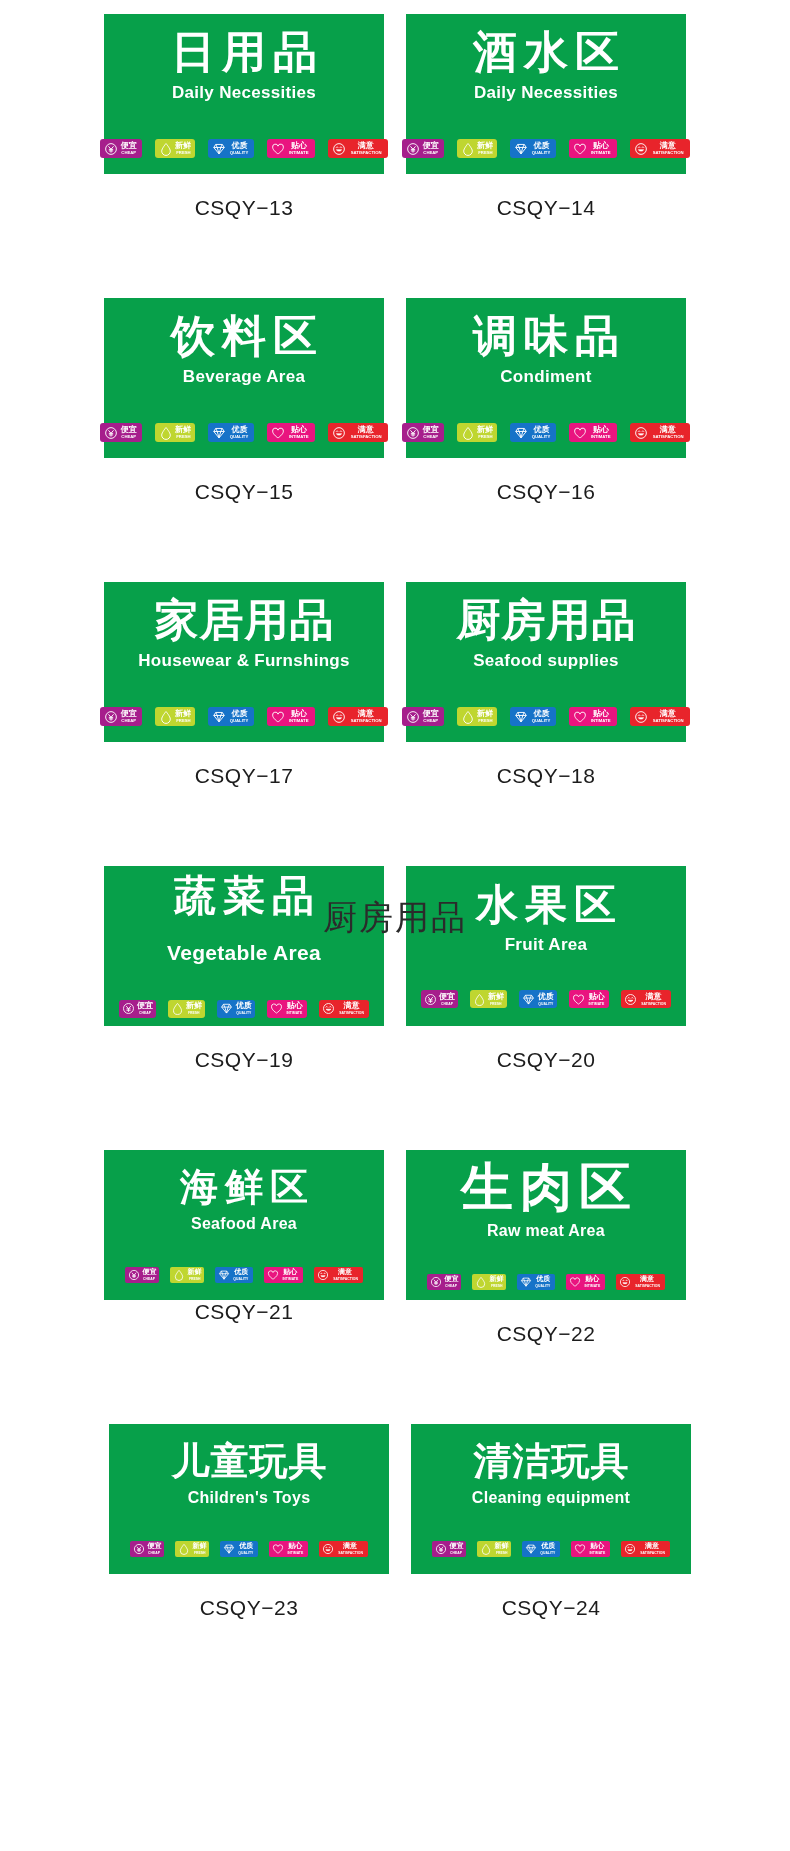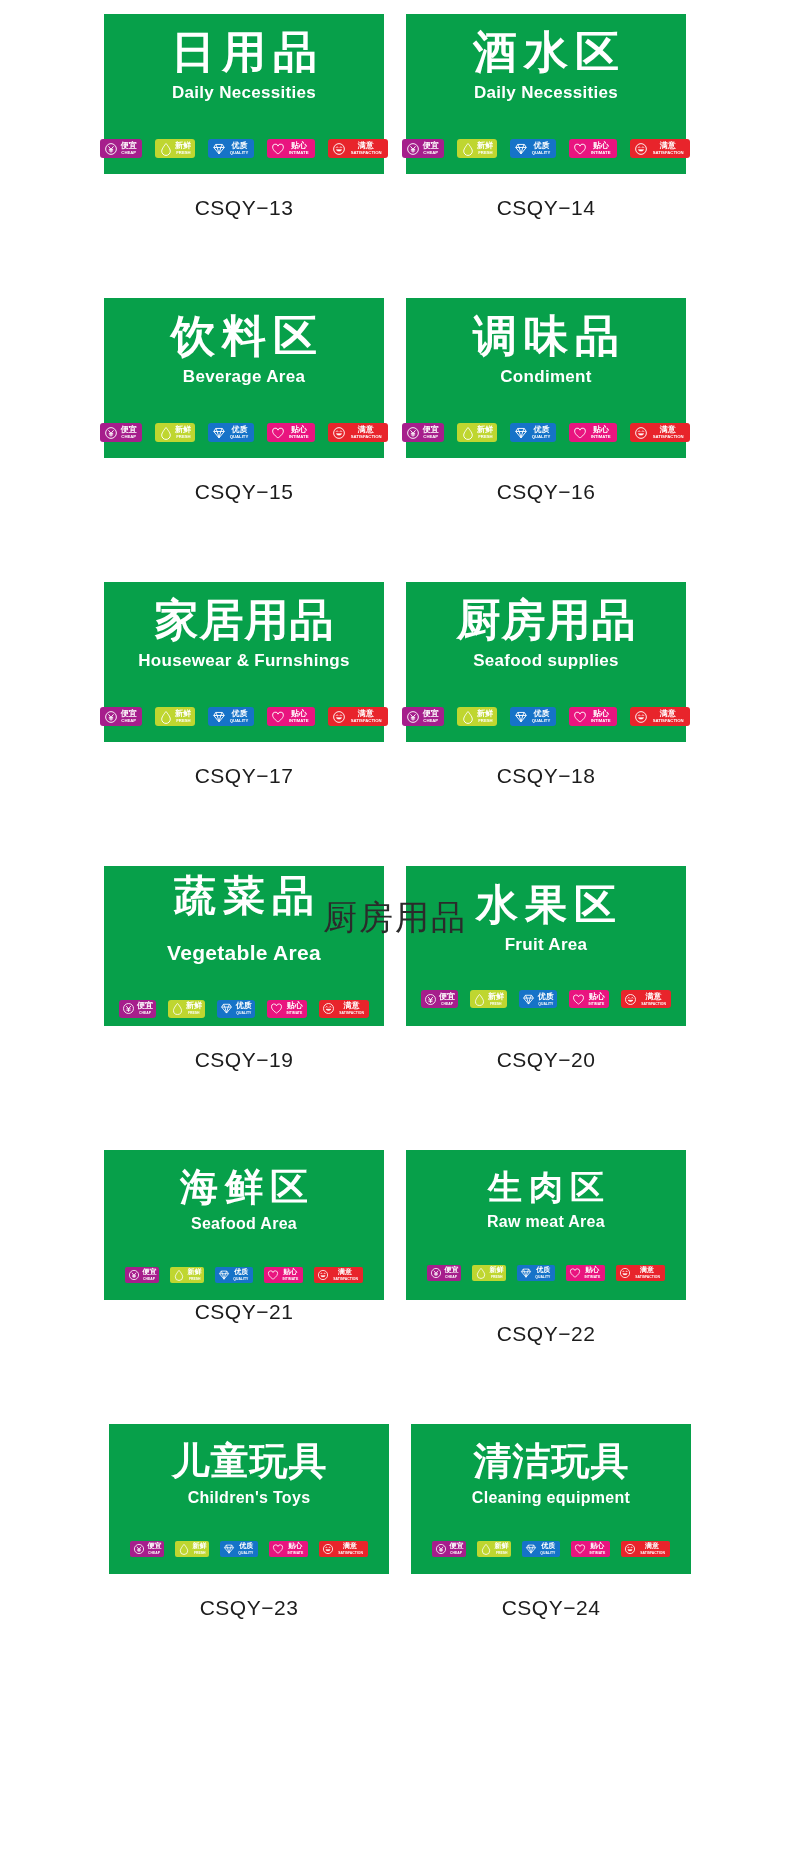--- a/index.html
+++ b/index.html
@@ -830,21 +830,21 @@
                   </span>
                 </div>
               </div>
             </div>
           </div>
           <div class="caption" style="">CSQY−21</div>
         </div>
         <div class="cell">
           <div class="sign" style="height: 150px; background: rgb(7, 160, 74);">
             <div class="sign-inner">
-              <div class="cn" style="font-size: 34px; letter-spacing: 7px; text-indent: 7px; text-align: right;">生肉区</div>
+              <div class="cn" style="font-size: 52px; letter-spacing: 7px; text-indent: 7px; text-align: right;">生肉区</div>
               <div class="en" style="font-size: 16px; margin-top: 9px;">Raw meat Area</div>
               <div class="badges" style="gap: 11px; margin-top: 10px;">
                 <div class="badge" style="background: rgb(166, 30, 140); height: 16px; padding: 0px 3px; gap: 2px; border-radius: 2px;">
                   <span class="bicon">
                     <svg width="12" height="12" viewBox="0 0 24 24">
         <circle cx="12" cy="12" r="9.2" fill="none" stroke="#ffffff" stroke-width="1.6"></circle>
         <path d="M7.6 7.4 L12 12.4 L16.4 7.4" fill="none" stroke="#ffffff" stroke-width="1.6"></path>
         <path d="M8.3 12.6 H15.7" fill="none" stroke="#ffffff" stroke-width="1.6"></path>
         <path d="M8.3 15.3 H15.7" fill="none" stroke="#ffffff" stroke-width="1.6"></path>
         <path d="M12 12.4 V18.2" fill="none" stroke="#ffffff" stroke-width="1.6"></path>

